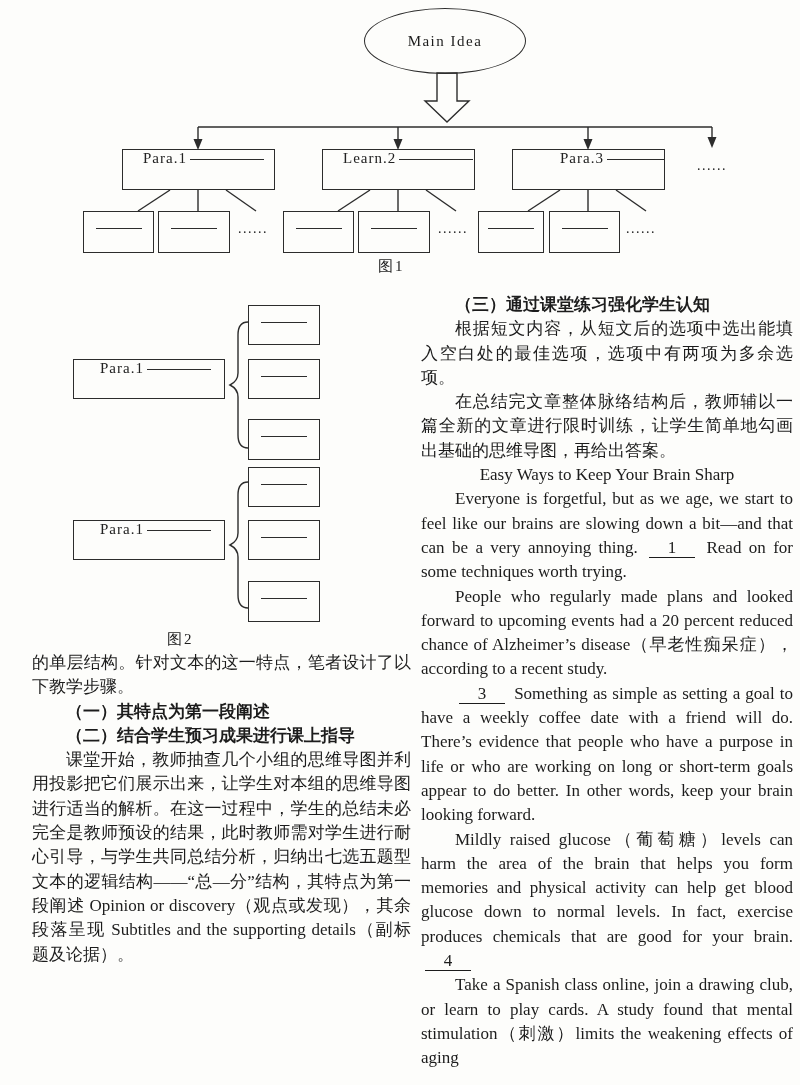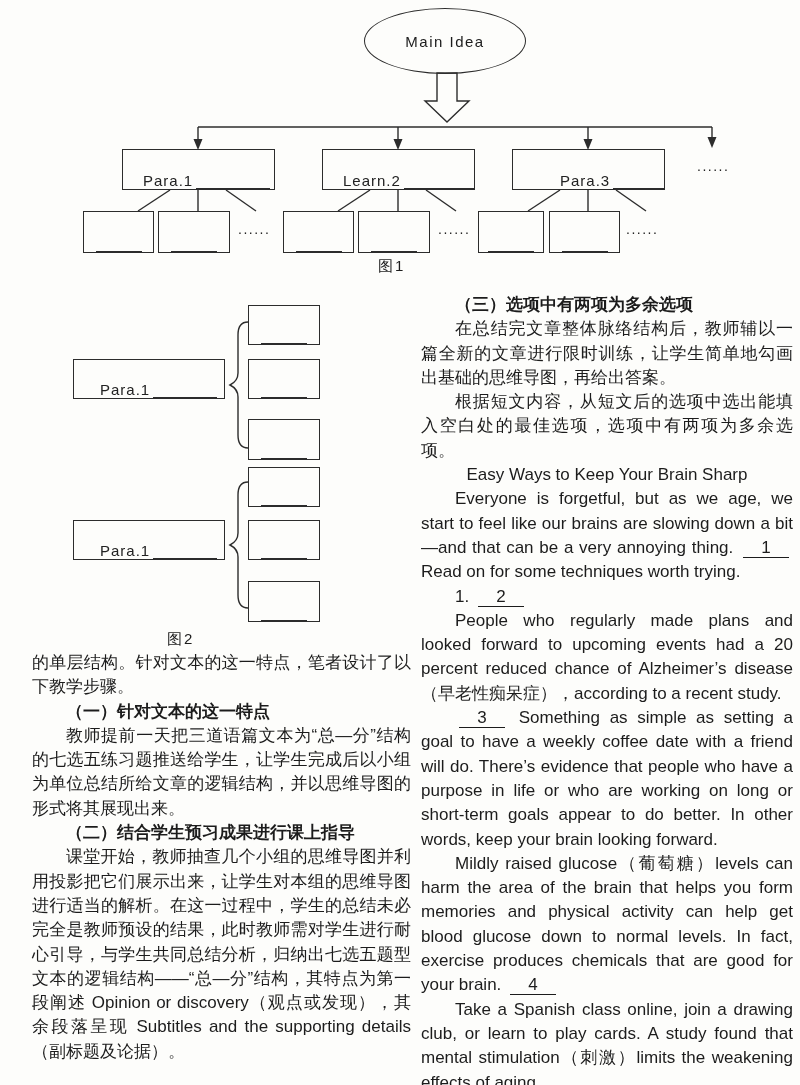--- a/index.html
+++ b/index.html
@@ -1,32 +1,32 @@
 <!DOCTYPE html>
 <html lang="zh"><head>
 <meta charset="utf-8">
 <style>
   html,body{margin:0;padding:0;}
   .page{
     position:relative;
     width:800px;height:1085px;
     background:#fdfdfb;
     color:#1c1c1c;
-    font-family:Liberation Sans, sans-serif;
+    font-family:Liberation Serif, serif;
     overflow:hidden;
   }
   svg.linework{position:absolute;left:0;top:0;pointer-events:none;}
   svg.linework *{vector-effect:non-scaling-stroke;}
 
   
   .fbox{
     position:absolute;
     border:1.5px solid #2c2c2c;
     box-sizing:border-box;
-    display:flex;align-items:flex-end;
+    display:flex;align-items:flex-start;
     background:transparent;
   }
   .pbox{padding-left:20px;}
   .plabel{font-size:15px;letter-spacing:1px;color:#222;white-space:nowrap;}
   .uline{display:inline-block;height:0;border-bottom:1.5px solid #2c2c2c;margin-left:3px;margin-top:9px;}
   .sbox{justify-content:center;}
   .sbox .uline{margin-left:0;margin-top:16px;width:46px;}
   .ellipse-shape{
     position:absolute;left:364px;top:8px;width:162px;height:66px;
     border:1.4px solid #2c2c2c;border-radius:50%;
@@ -169,31 +169,29 @@
       <span class="uline"></span>
     </div>
   <div class="fbox sbox" style="left:248px;top:581px;width:72px;height:41px;">
       <span class="uline"></span>
     </div>
 
   <div class="figcap" style="left:167px;top:630px;width:60px;">图2</div>
 
   <div class="col col-left">
       <p class="cont">的单层结构。针对文本的这一特点，笔者设计了以下教学步骤。</p>
-      <p class="heading">（一）针对文本的这一特点</p>
-      <p class="body">教师提前一天把三道语篇文本为“总—分”结构的七选五练习题推送给学生，让学生完成后以小组为单位总结所给文章的逻辑结构，并以思维导图的形式将其展现出来。</p>
+      <p class="heading">（一）其特点为第一段阐述</p>
       <p class="heading">（二）结合学生预习成果进行课上指导</p>
       <p class="body">课堂开始，教师抽查几个小组的思维导图并利用投影把它们展示出来，让学生对本组的思维导图进行适当的解析。在这一过程中，学生的总结未必完全是教师预设的结果，此时教师需对学生进行耐心引导，与学生共同总结分析，归纳出七选五题型文本的逻辑结构——“总—分”结构，其特点为第一段阐述 Opinion or discovery（观点或发现），其余段落呈现 Subtitles and the supporting details（副标题及论据）。</p>
     </div>
   <div class="col col-right">
-      <p class="heading">（三）选项中有两项为多余选项</p>
+      <p class="heading">（三）通过课堂练习强化学生认知</p>
+      <p class="body">根据短文内容，从短文后的选项中选出能填入空白处的最佳选项，选项中有两项为多余选项。</p>
       <p class="body">在总结完文章整体脉络结构后，教师辅以一篇全新的文章进行限时训练，让学生简单地勾画出基础的思维导图，再给出答案。</p>
-      <p class="body">根据短文内容，从短文后的选项中选出能填入空白处的最佳选项，选项中有两项为多余选项。</p>
       <p class="title">Easy Ways to Keep Your Brain Sharp</p>
       <p class="body">Everyone is forgetful, but as we age, we start to feel like our brains are slowing down a bit—and that can be a very annoying thing. <span class="blank">1</span> Read on for some techniques worth trying.</p>
-      <p class="item">1. <span class="blank">2</span></p>
       <p class="body">People who regularly made plans and looked forward to upcoming events had a 20 percent reduced chance of Alzheimer’s disease（早老性痴呆症），according to a recent study.</p>
       <p class="body"><span class="blank">3</span> Something as simple as setting a goal to have a weekly coffee date with a friend will do. There’s evidence that people who have a purpose in life or who are working on long or short-term goals appear to do better. In other words, keep your brain looking forward.</p>
       <p class="body">Mildly raised glucose（葡萄糖）levels can harm the area of the brain that helps you form memories and physical activity can help get blood glucose down to normal levels. In fact, exercise produces chemicals that are good for your brain. <span class="blank">4</span></p>
       <p class="body">Take a Spanish class online, join a drawing club, or learn to play cards. A study found that mental stimulation（刺激）limits the weakening effects of aging</p>
     </div>
 
 </div>
 
 </body></html>

